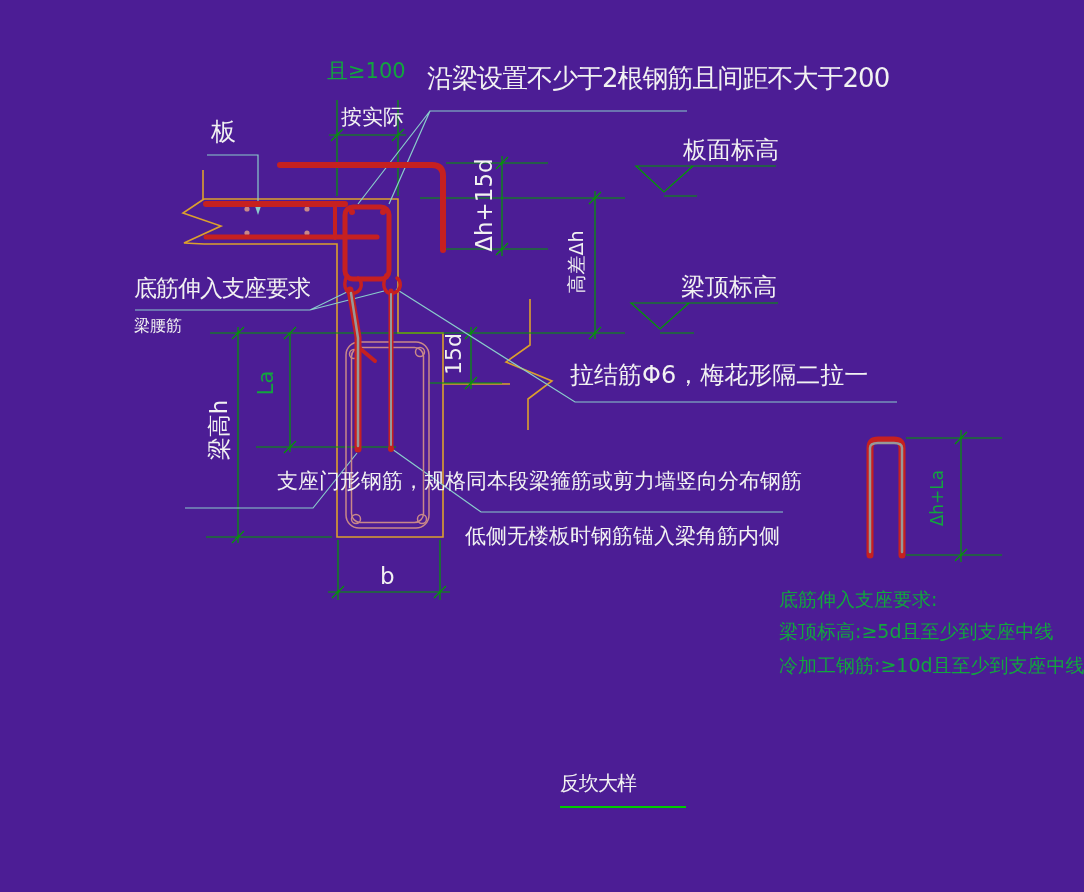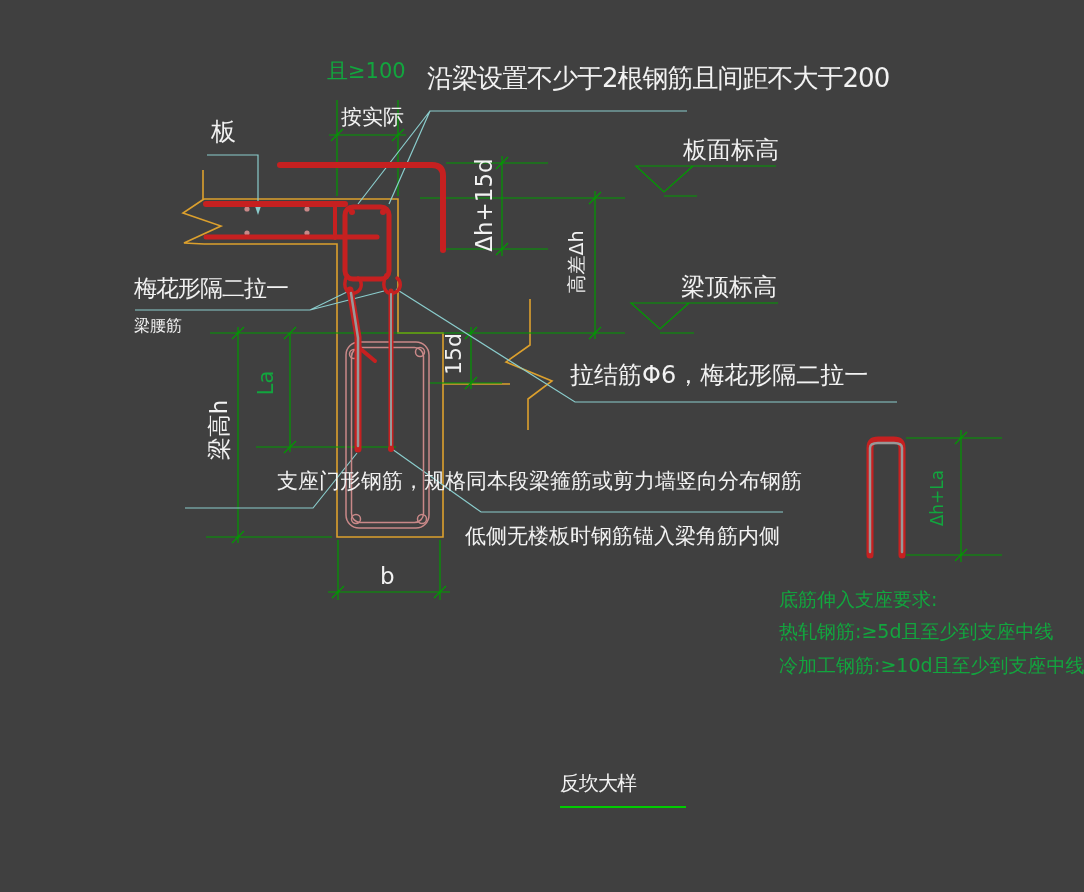--- a/index.html
+++ b/index.html
@@ -1,17 +1,17 @@
 <!DOCTYPE html>
 <html><head>
 <meta charset="utf-8">
 <style>
   html,body{margin:0;padding:0;background:#000;}
   .canvas{
-    position:relative;width:1084px;height:892px;background:#404040;
+    position:relative;width:1084px;height:892px;background:#4c1d95;
     overflow:hidden;font-family:"DejaVu Sans",sans-serif;
   }
   .lines{position:absolute;left:0;top:0;}
   .lbl{
     position:absolute;white-space:nowrap;color:#f2f2f2;
     font-family:"DejaVu Sans",sans-serif;line-height:1.1;
   }
   .green{color:#12a53e;}
   .rot{transform:rotate(-90deg);transform-origin:0 0;text-align:center;}
 </style>
@@ -128,32 +128,32 @@
 
   <div class="lbl" style="left:341px;top:106px;font-size:21px;">按实际</div>
 
 
   <div class="lbl" style="left:211px;top:118px;font-size:25px;">板</div>
 
   <div class="lbl" style="left:683px;top:137px;font-size:24px;">板面标高</div>
 
   <div class="lbl" style="left:681px;top:274px;font-size:24px;">梁顶标高</div>
 
-  <div class="lbl" style="left:134px;top:276px;font-size:23px;letter-spacing:-1px;">梅花形隔二拉一</div>
+  <div class="lbl" style="left:134px;top:276px;font-size:23px;letter-spacing:-1px;">底筋伸入支座要求</div>
 
   <div class="lbl" style="left:134px;top:317px;font-size:16px;">梁腰筋</div>
 
   <div class="lbl" style="left:570px;top:362px;font-size:24px;">拉结筋Φ6，梅花形隔二拉一</div>
 
   <div class="lbl" style="left:465px;top:525px;font-size:21px;">低侧无楼板时钢筋锚入梁角筋内侧</div>
 
   <div class="lbl" style="left:277px;top:470px;font-size:21px;">支座门形钢筋，规格同本段梁箍筋或剪力墙竖向分布钢筋</div>
 
   <div class="lbl green" style="left:779px;top:589px;font-size:19px;">底筋伸入支座要求:</div>
-  <div class="lbl green" style="left:779px;top:621px;font-size:19px;">热轧钢筋:≥5d且至少到支座中线</div>
+  <div class="lbl green" style="left:779px;top:621px;font-size:19px;">梁顶标高:≥5d且至少到支座中线</div>
   <div class="lbl green" style="left:779px;top:655px;font-size:19px;">冷加工钢筋:≥10d且至少到支座中线</div>
 
   <div class="lbl" style="left:560px;top:772px;font-size:20px;letter-spacing:-1px;">反坎大样</div>
 
   <div class="lbl" style="left:380px;top:564px;font-size:23px;">b</div>
 
   <div class="lbl rot" style="left:472px;top:257px;width:104px;font-size:23px;">Δh+15d</div>
 
   <div class="lbl rot" style="left:566px;top:302px;width:80px;font-size:19px;">高差Δh</div>
 

